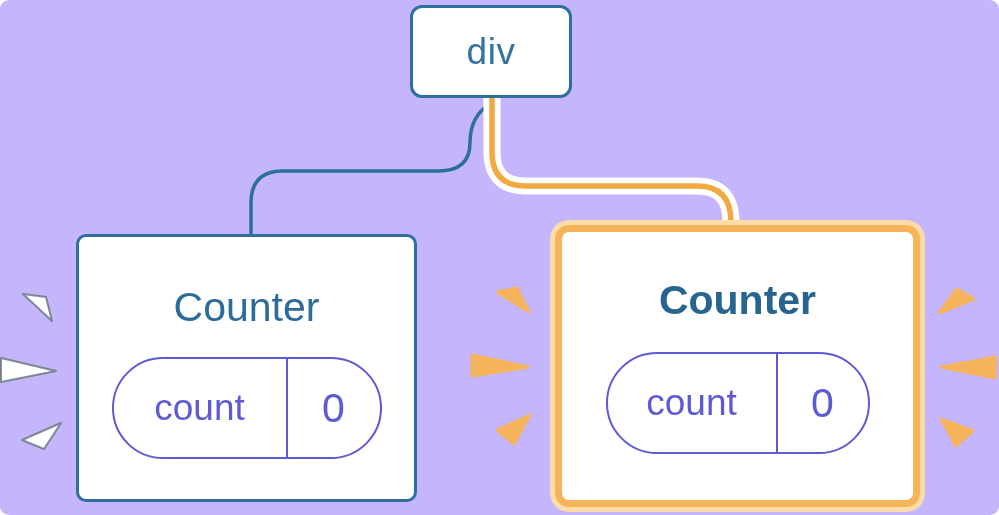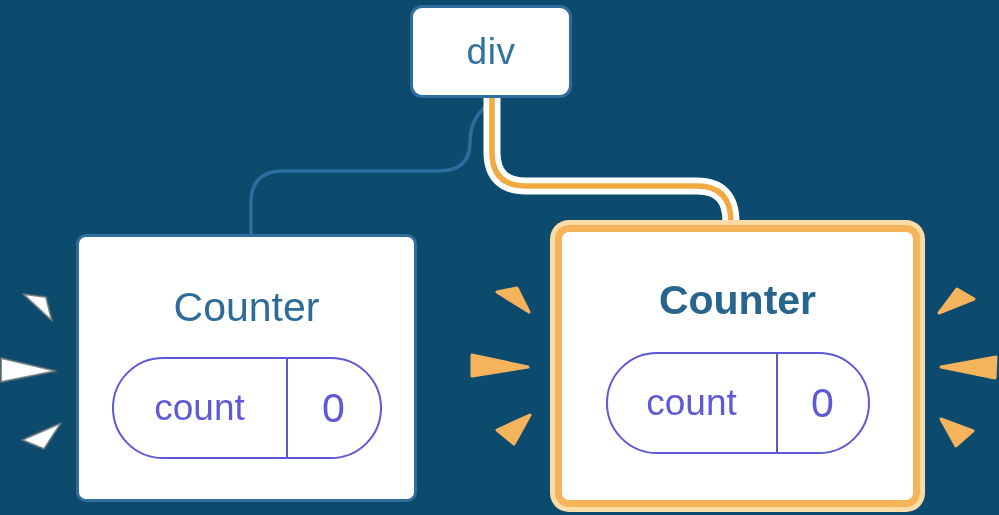--- a/index.html
+++ b/index.html
@@ -1,21 +1,22 @@
 <!DOCTYPE html>
 <html><head>
 <meta charset="utf-8">
 <style>
   html,body{margin:0;padding:0;background:#ffffff;}
   .stage{
     position:relative;
     width:999px;height:515px;
-    background:#0c4a6e;
+    background:#c4b5fd;
     font-family:"Liberation Sans", sans-serif;
     overflow:hidden;
+    border-radius:9px;
   }
   .svg-layer{position:absolute;left:0;top:0;width:999px;height:515px;}
 
   
   .root-node{
     position:absolute;left:410px;top:5px;width:162px;height:93px;
     box-sizing:border-box;
     background:#ffffff;border:3px solid #2e6f9e;border-radius:12px;
     display:flex;align-items:center;justify-content:center;
   }

